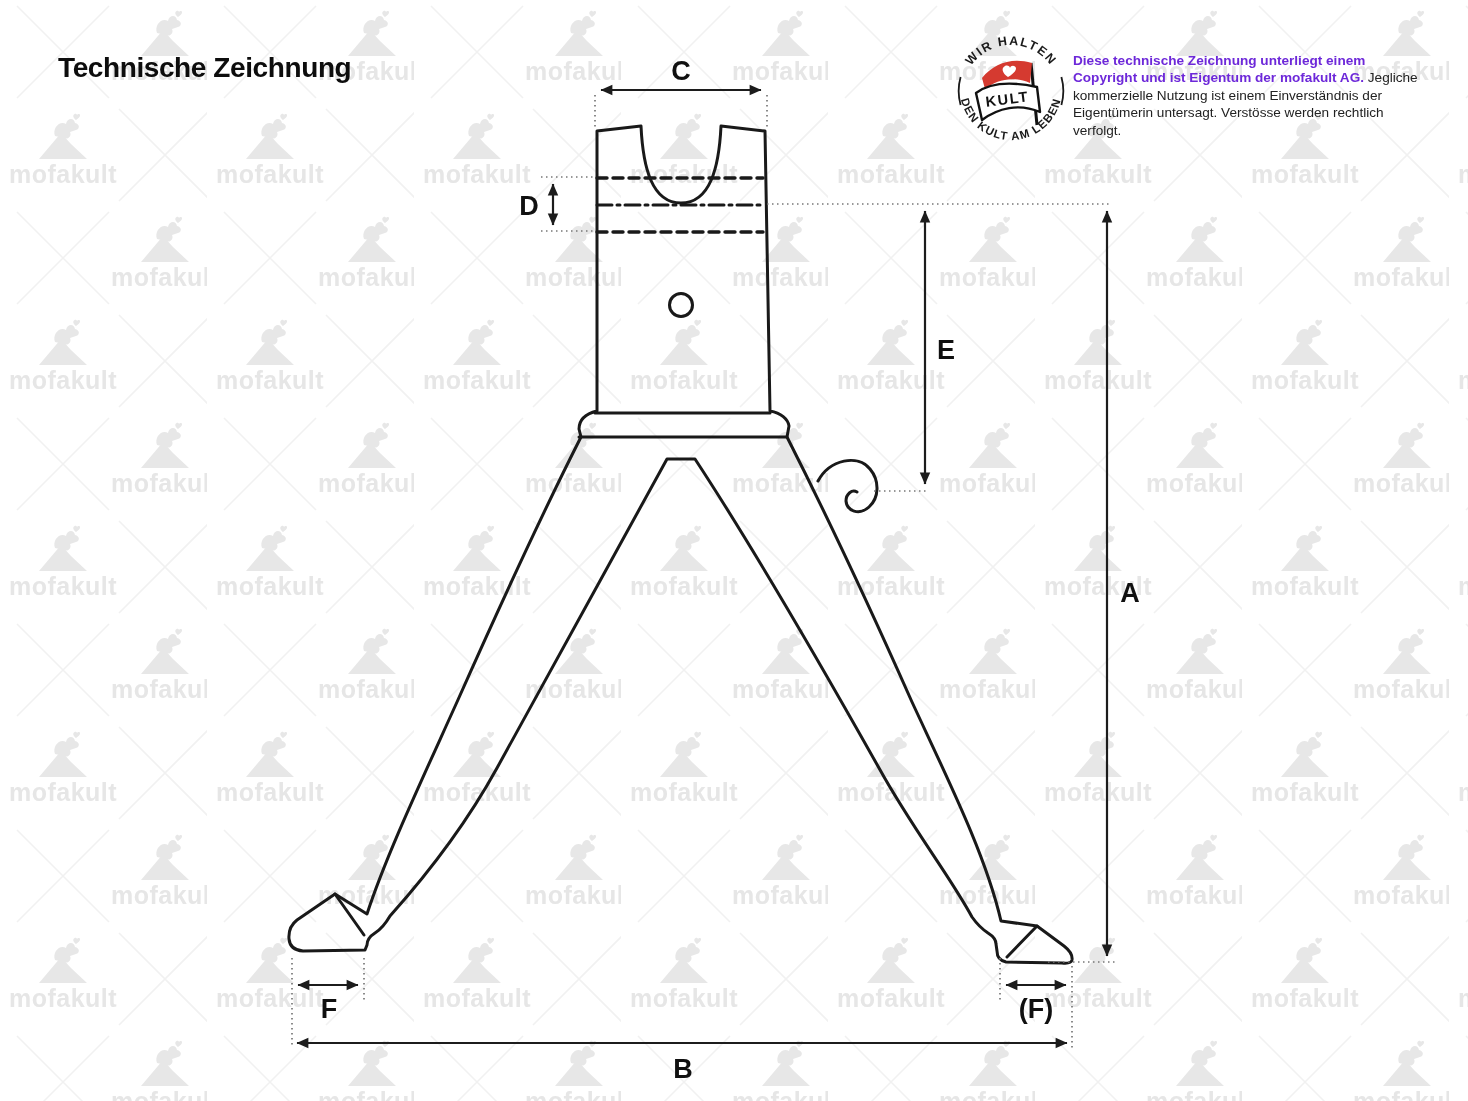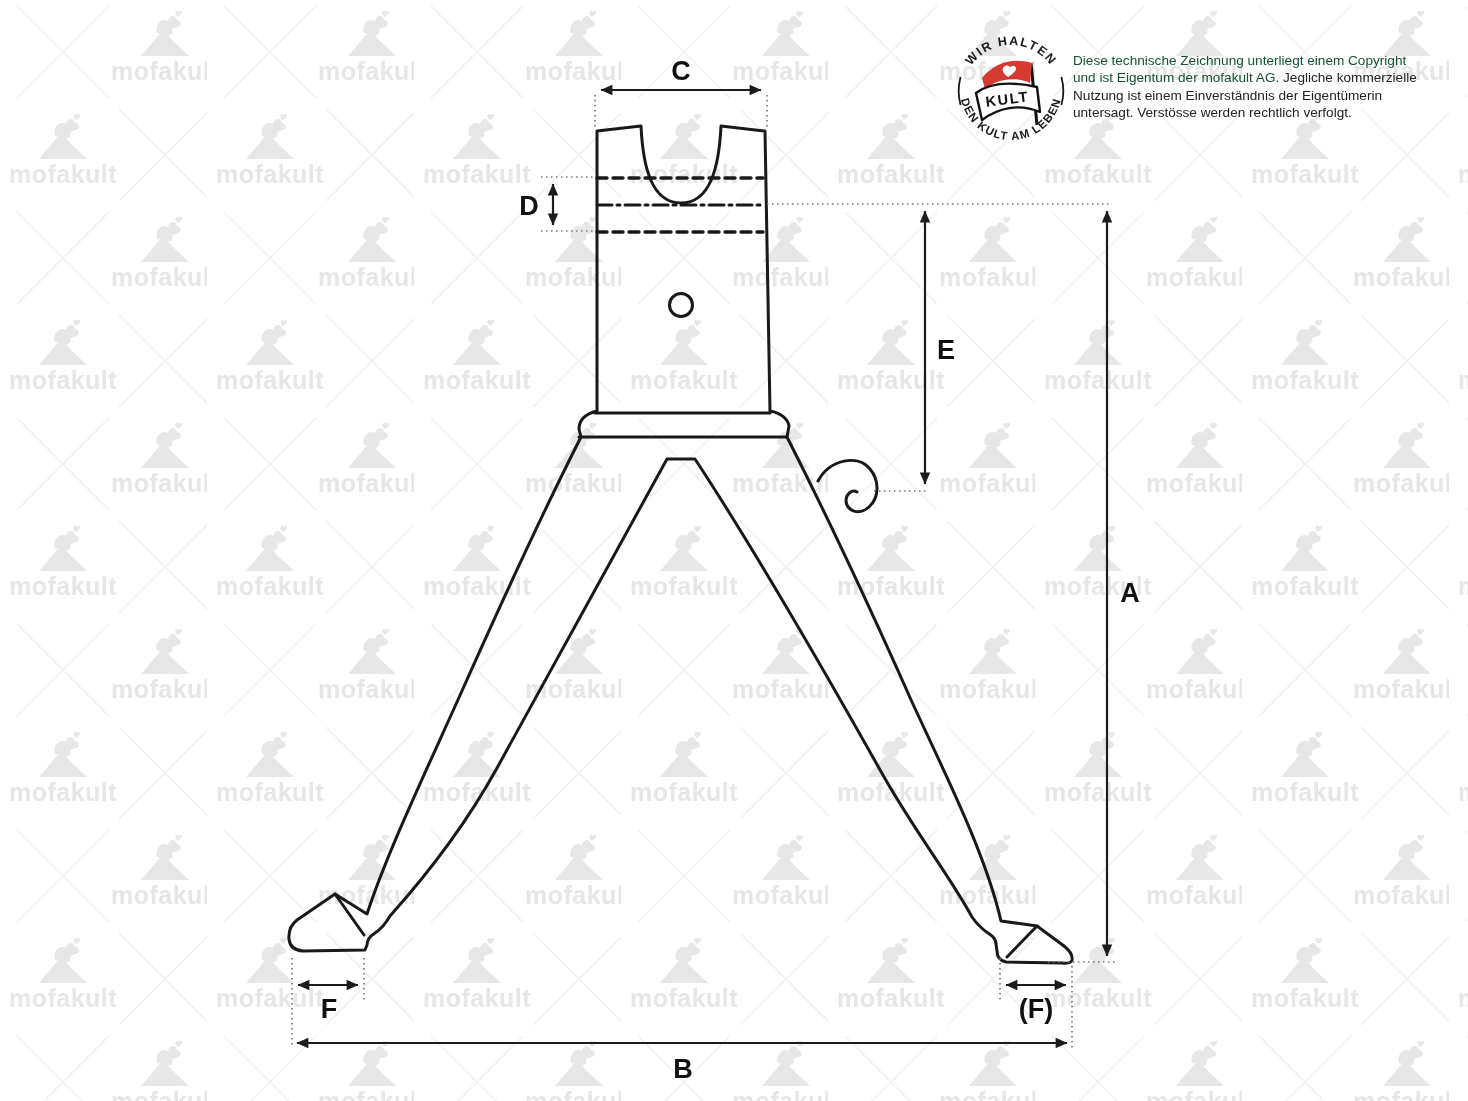--- a/index.html
+++ b/index.html
@@ -7,21 +7,21 @@
   .canvas{position:absolute;inset:0;width:1468px;height:1101px;}
   .main-svg{position:absolute;left:0;top:0;}
   .page-title{
     position:absolute;left:58px;top:52px;
     font-size:28px;font-weight:bold;letter-spacing:-0.4px;color:#0d0d0d;
   }
   .copyright{
     position:absolute;left:1073px;top:52px;width:352px;
     font-size:13.6px;line-height:17.4px;color:#222;
   }
-  .copyright .b{font-weight:normal;color:#14532d;}
+  .copyright .b{font-weight:bold;color:#6d28d9;}
   .dim-label{font-size:27px;font-weight:bold;fill:#101010;}
   .wm-text{font-size:25px;font-weight:bold;fill:#e6e6e6;letter-spacing:0.5px;}
   .badge-arc-text{font-size:12.5px;font-weight:bold;fill:#1a1a1a;letter-spacing:1.6px;}
   .badge-arc-text-b{font-size:11.5px;font-weight:bold;fill:#1a1a1a;letter-spacing:1.1px;}
   .badge-kult{font-size:14.5px;font-weight:bold;fill:#111;letter-spacing:1.5px;}
 </style>
 </head>
 <body>
 
 <div class="canvas">
@@ -149,20 +149,21 @@
       <text class="dim-label" x="681" y="80">C</text>
       <text class="dim-label" x="529" y="215">D</text>
       <text class="dim-label" x="946" y="359">E</text>
       <text class="dim-label" x="1130" y="602">A</text>
       <text class="dim-label" x="683" y="1078">B</text>
       <text class="dim-label" x="329" y="1018">F</text>
       <text class="dim-label" x="1036" y="1018">(F)</text>
     </g>
   </svg>
 
+  <div class="page-title">Technische Zeichnung</div>
 
   <svg class="main-svg" style="left:952px;top:32px;" width="118" height="118" viewBox="0 0 118 118">
     <defs>
       <path id="arcTop" d="M 11,61 A 48,48 0 0 1 107,61" fill="none"></path>
       <path id="arcBottom" d="M 8,57 A 51,51 0 0 0 110,57" fill="none"></path>
     </defs>
 
     <g stroke="#1a1a1a" stroke-width="1.8" fill="none">
       <path d="M 8.6,45 A 52,52 0 0 0 8.6,73"></path>
       <path d="M 109.4,45 A 52,52 0 0 1 109.4,73"></path>

